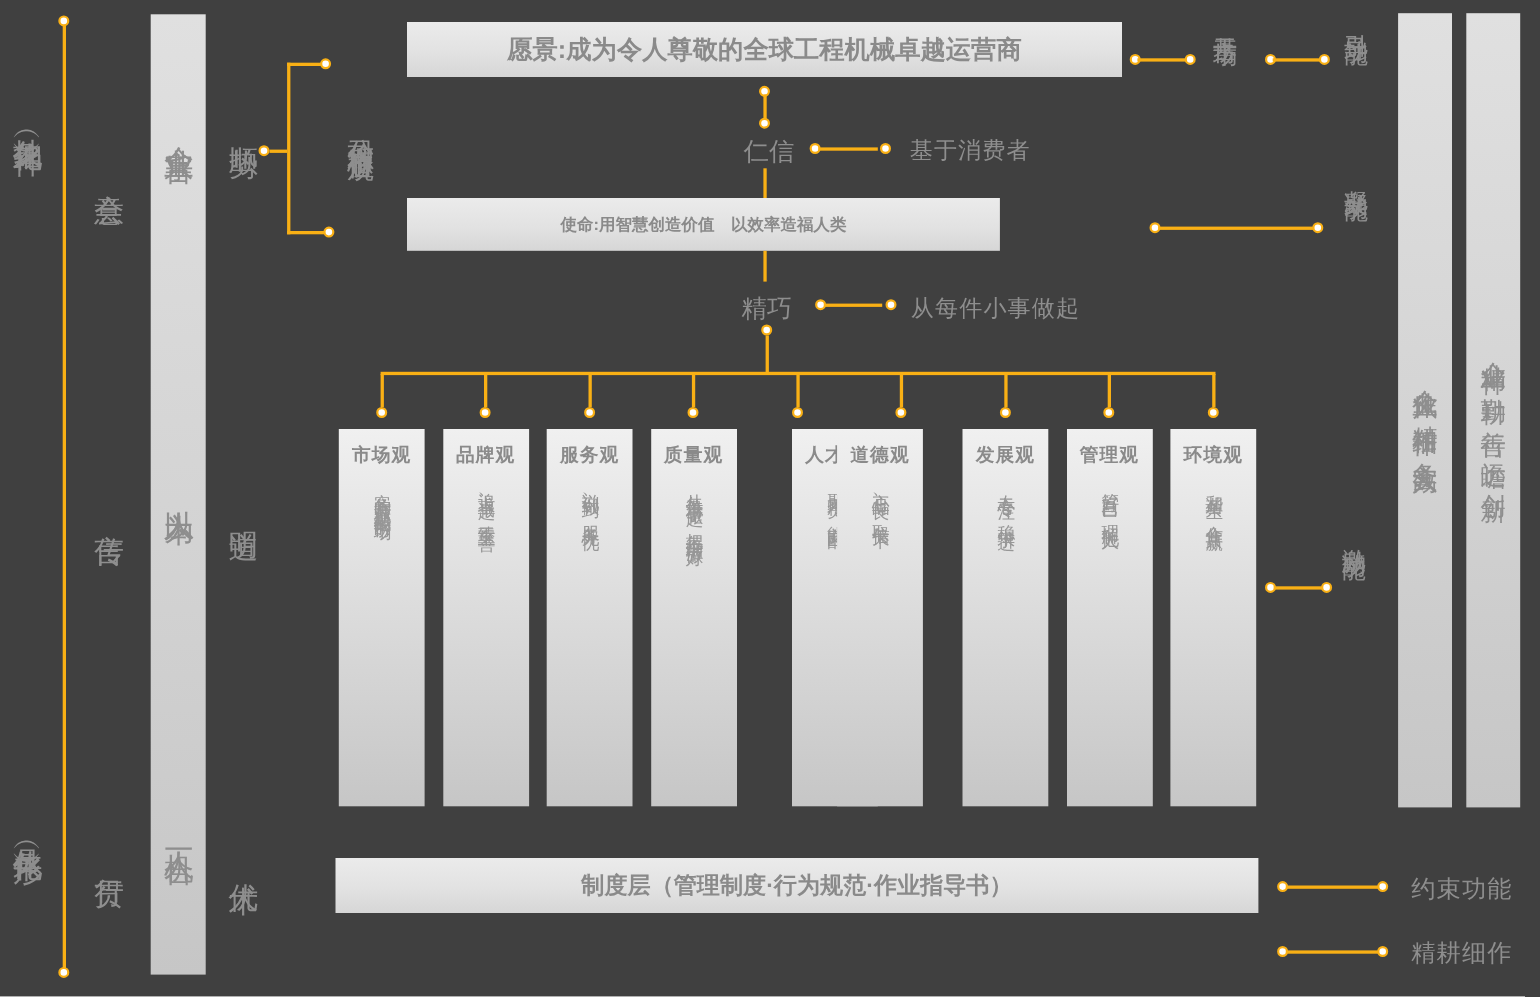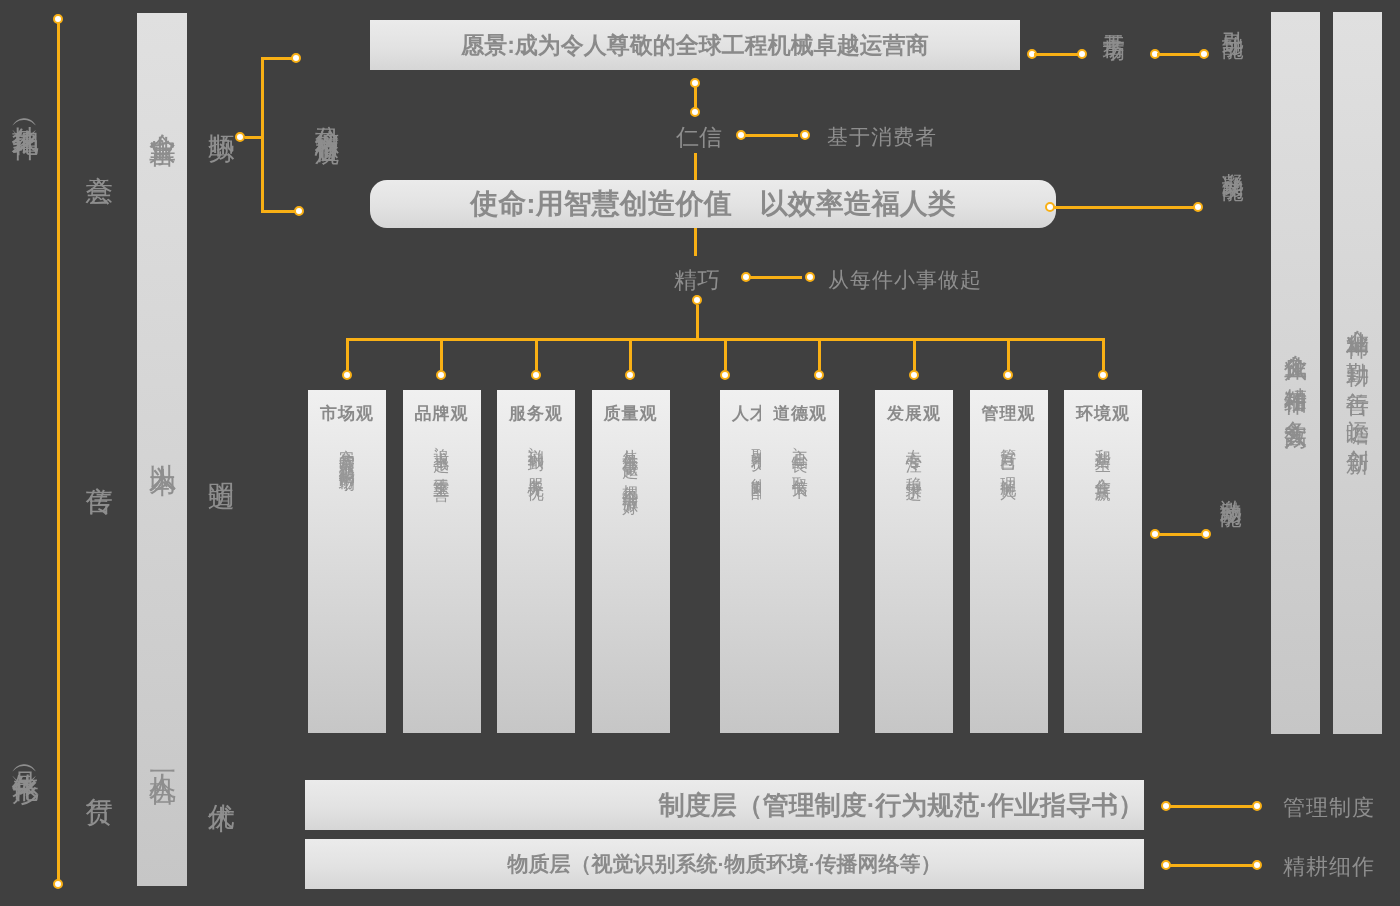--- a/index.html
+++ b/index.html
@@ -100,21 +100,21 @@
   <div class="vl" style="left:693.5px;top:86px;height:24px;"></div>
   <div class="dot" style="left:689.5px;top:106.5px;"></div>
 
   <div class="htext" style="left:672px;top:122px;width:50px;text-align:right;font-size:23px;font-weight:500;">仁信</div>
   <div class="dot" style="left:735.5px;top:129.5px;"></div>
   <div class="hl" style="left:744px;top:133.5px;width:54px;"></div>
   <div class="dot" style="left:799.5px;top:129.5px;"></div>
   <div class="htext" style="left:827px;top:123px;font-size:21px;font-weight:500;letter-spacing:1px;">基于消费者</div>
   <div class="vl" style="left:693.5px;top:153px;height:27px;"></div>
 
-  <div class="banner" style="left:370px;top:180px;width:686px;height:48px;font-size:28px;border-radius:17px;">
+  <div class="banner" style="left:370px;top:180px;width:539px;height:48px;font-size:15px;">
     <span>使命:用智慧创造价值　以效率造福人类</span>
   </div>
 
   <div class="dot" style="left:1044.5px;top:201.5px;"></div>
   <div class="hl" style="left:1053px;top:205.5px;width:142px;"></div>
   <div class="dot" style="left:1192.5px;top:201.5px;"></div>
   <div class="vtext lbl-mid" style="left:1221px;top:156px;">凝聚功能</div>
 
   <div class="vl" style="left:693.5px;top:228px;height:28px;"></div>
   <div class="htext" style="left:672px;top:265px;width:50px;text-align:center;font-size:23px;font-weight:500;">精巧</div>
@@ -164,31 +164,28 @@
         <div class="col-title">环境观</div>
         <div class="vtext col-body">和谐共生　合作共赢</div>
       </div>
     </div>
 
   <div class="dot" style="left:1149.5px;top:528.5px;"></div>
   <div class="hl" style="left:1158px;top:532.5px;width:44px;"></div>
   <div class="dot" style="left:1200.5px;top:528.5px;"></div>
   <div class="vtext lbl-mid" style="left:1219px;top:482px;">激励功能</div>
 
-  <div class="banner" style="left:305px;top:780px;width:839px;height:50px;font-size:26px;justify-content:flex-end;">
+  <div class="banner" style="left:305px;top:780px;width:839px;height:50px;font-size:21px;">
     <span>制度层（管理制度·行为规范·作业指导书）</span>
-  </div>
-  <div class="banner" style="left:305px;top:839px;width:839px;height:50px;font-size:21px;">
-    <span>物质层（视觉识别系统·物质环境·传播网络等）</span>
   </div>
 
   <div class="dot" style="left:1160.5px;top:800.5px;"></div>
   <div class="hl" style="left:1169px;top:804.5px;width:84px;"></div>
   <div class="dot" style="left:1251.5px;top:800.5px;"></div>
-  <div class="htext lbl-mid" style="left:1283px;top:793px;letter-spacing:1px;">管理制度</div>
+  <div class="htext lbl-mid" style="left:1283px;top:793px;letter-spacing:1px;">约束功能</div>
 
   <div class="dot" style="left:1160.5px;top:859.5px;"></div>
   <div class="hl" style="left:1169px;top:863.5px;width:84px;"></div>
   <div class="dot" style="left:1251.5px;top:859.5px;"></div>
   <div class="htext lbl-mid" style="left:1283px;top:852px;letter-spacing:1px;">精耕细作</div>
 
   <div class="vbar" style="left:1271px;top:12px;width:49px;height:722px;display:flex;align-items:center;justify-content:center;">
     <div class="vtext" style="position:static;font-size:23px;font-weight:500;">企业作风　精耕细作　务实高效</div>
   </div>
   <div class="vbar" style="left:1333px;top:12px;width:49px;height:722px;display:flex;align-items:center;justify-content:center;">

